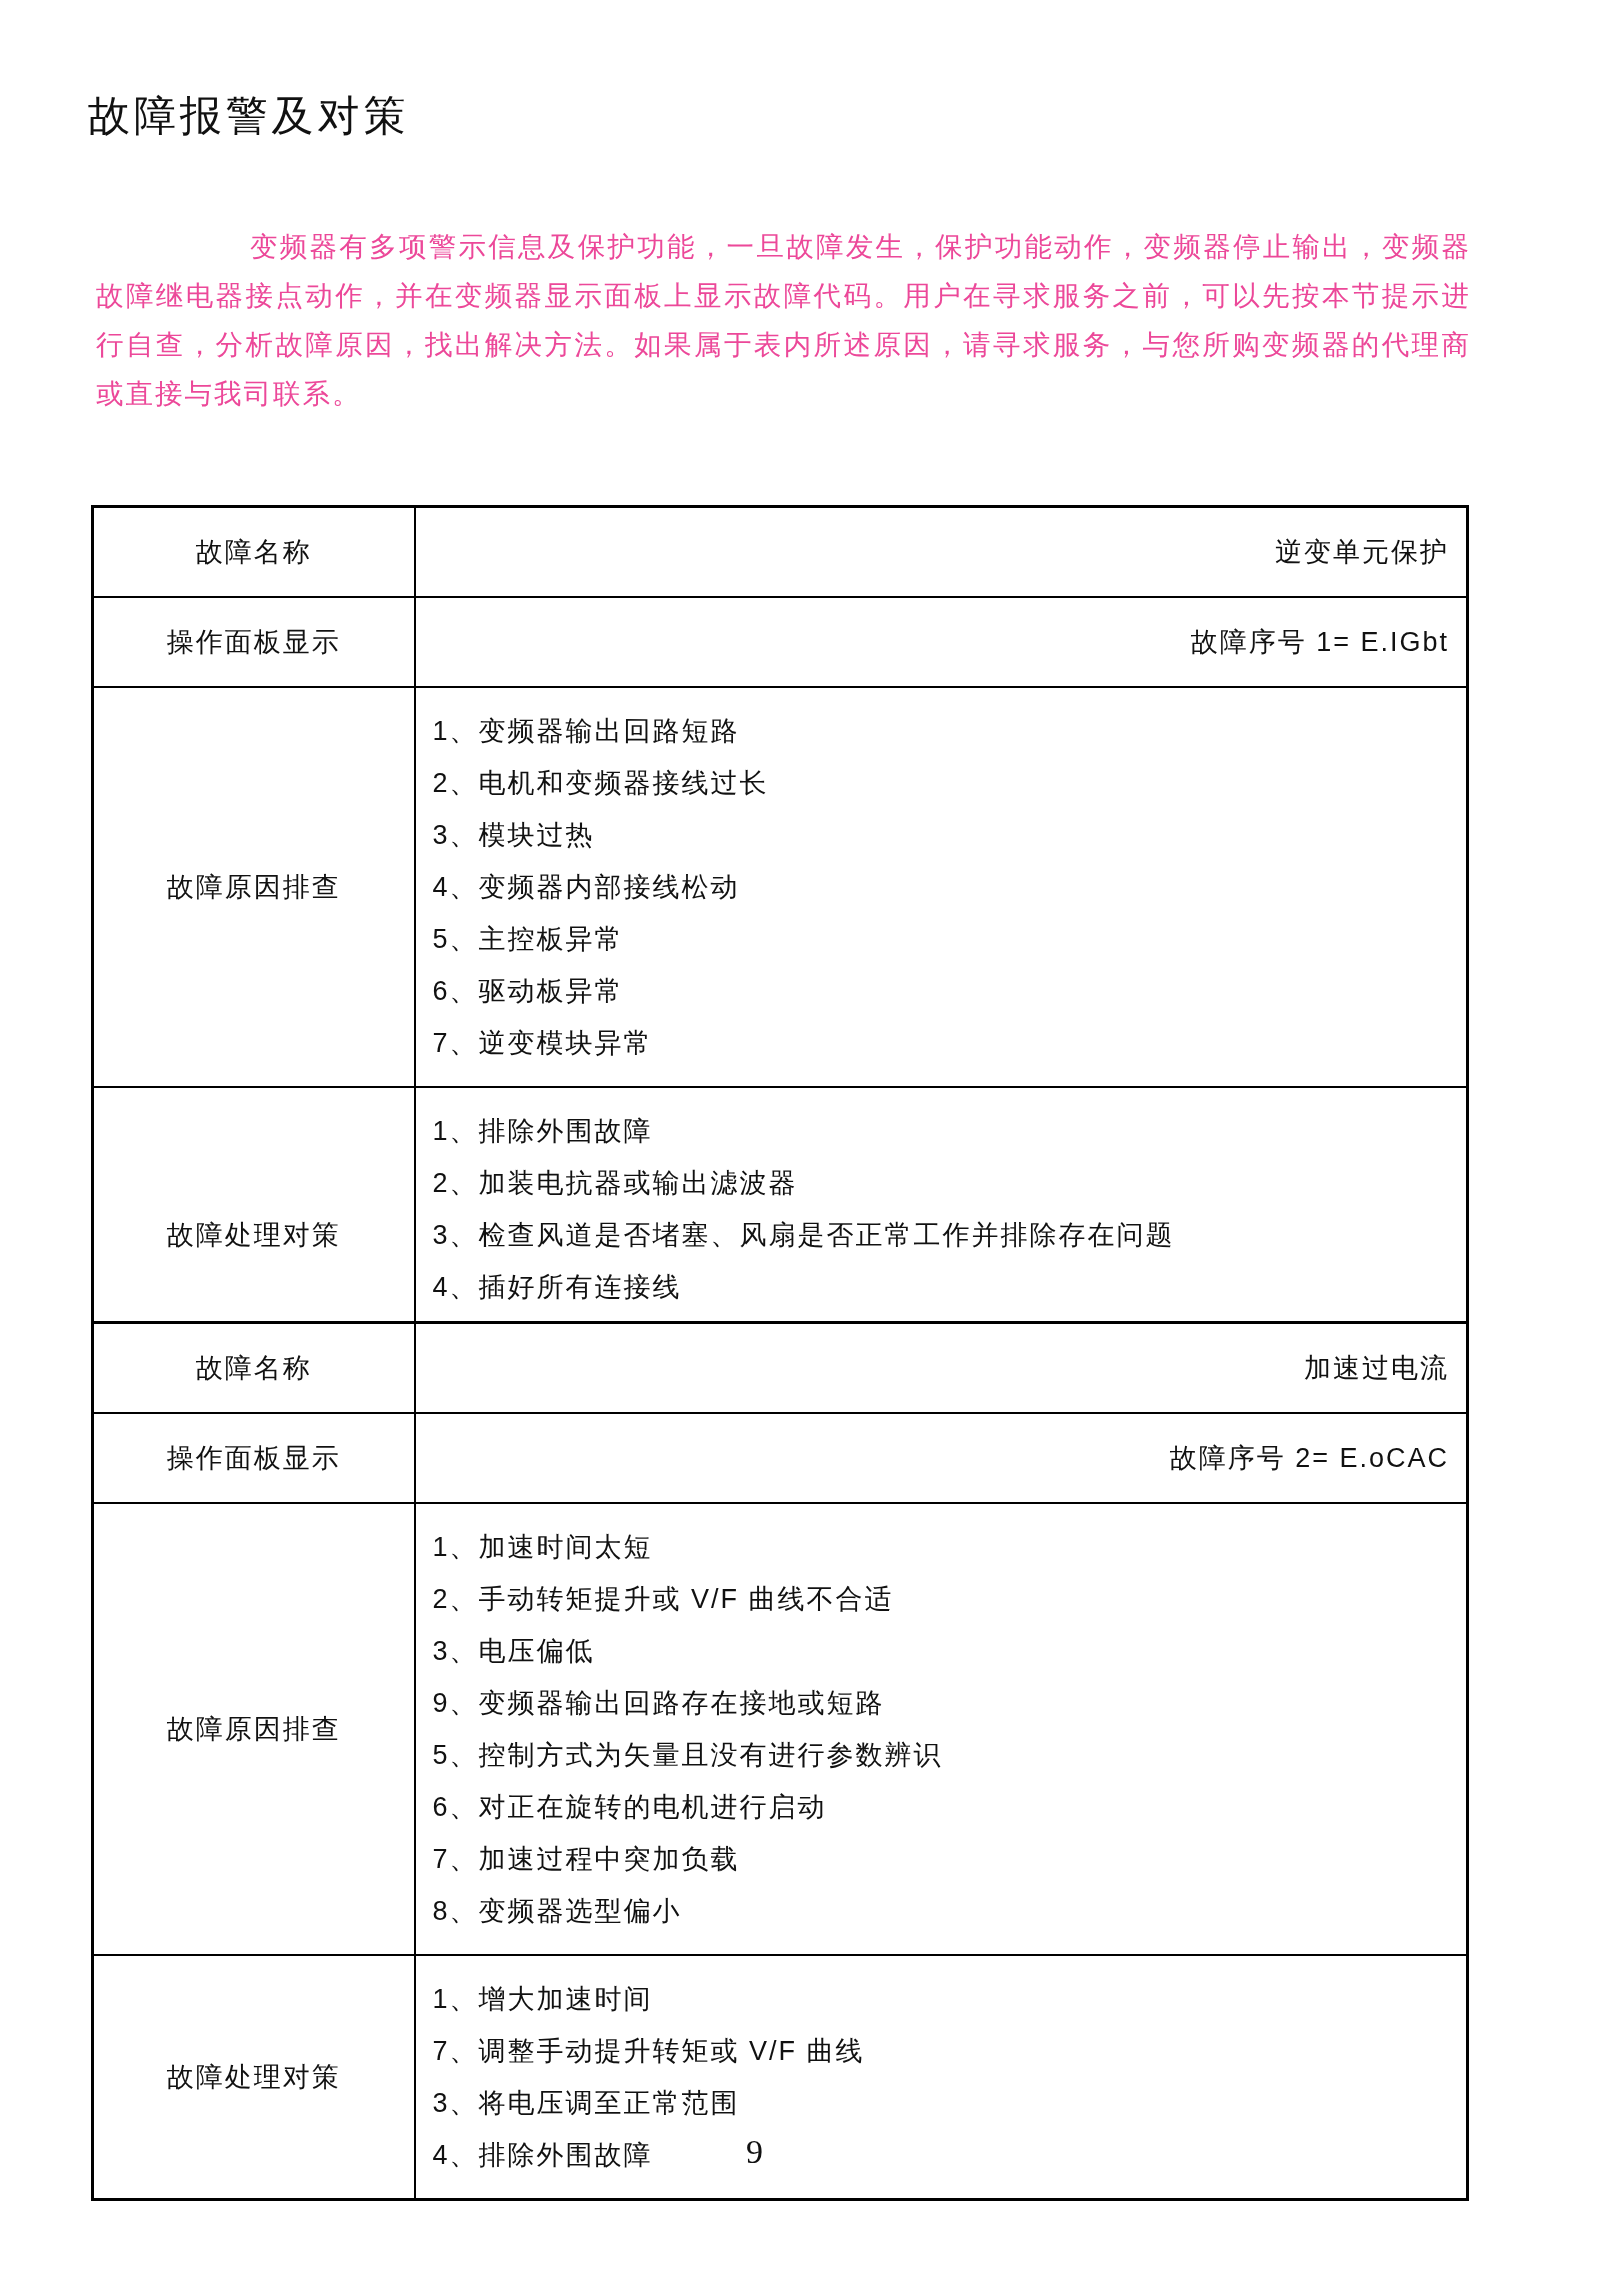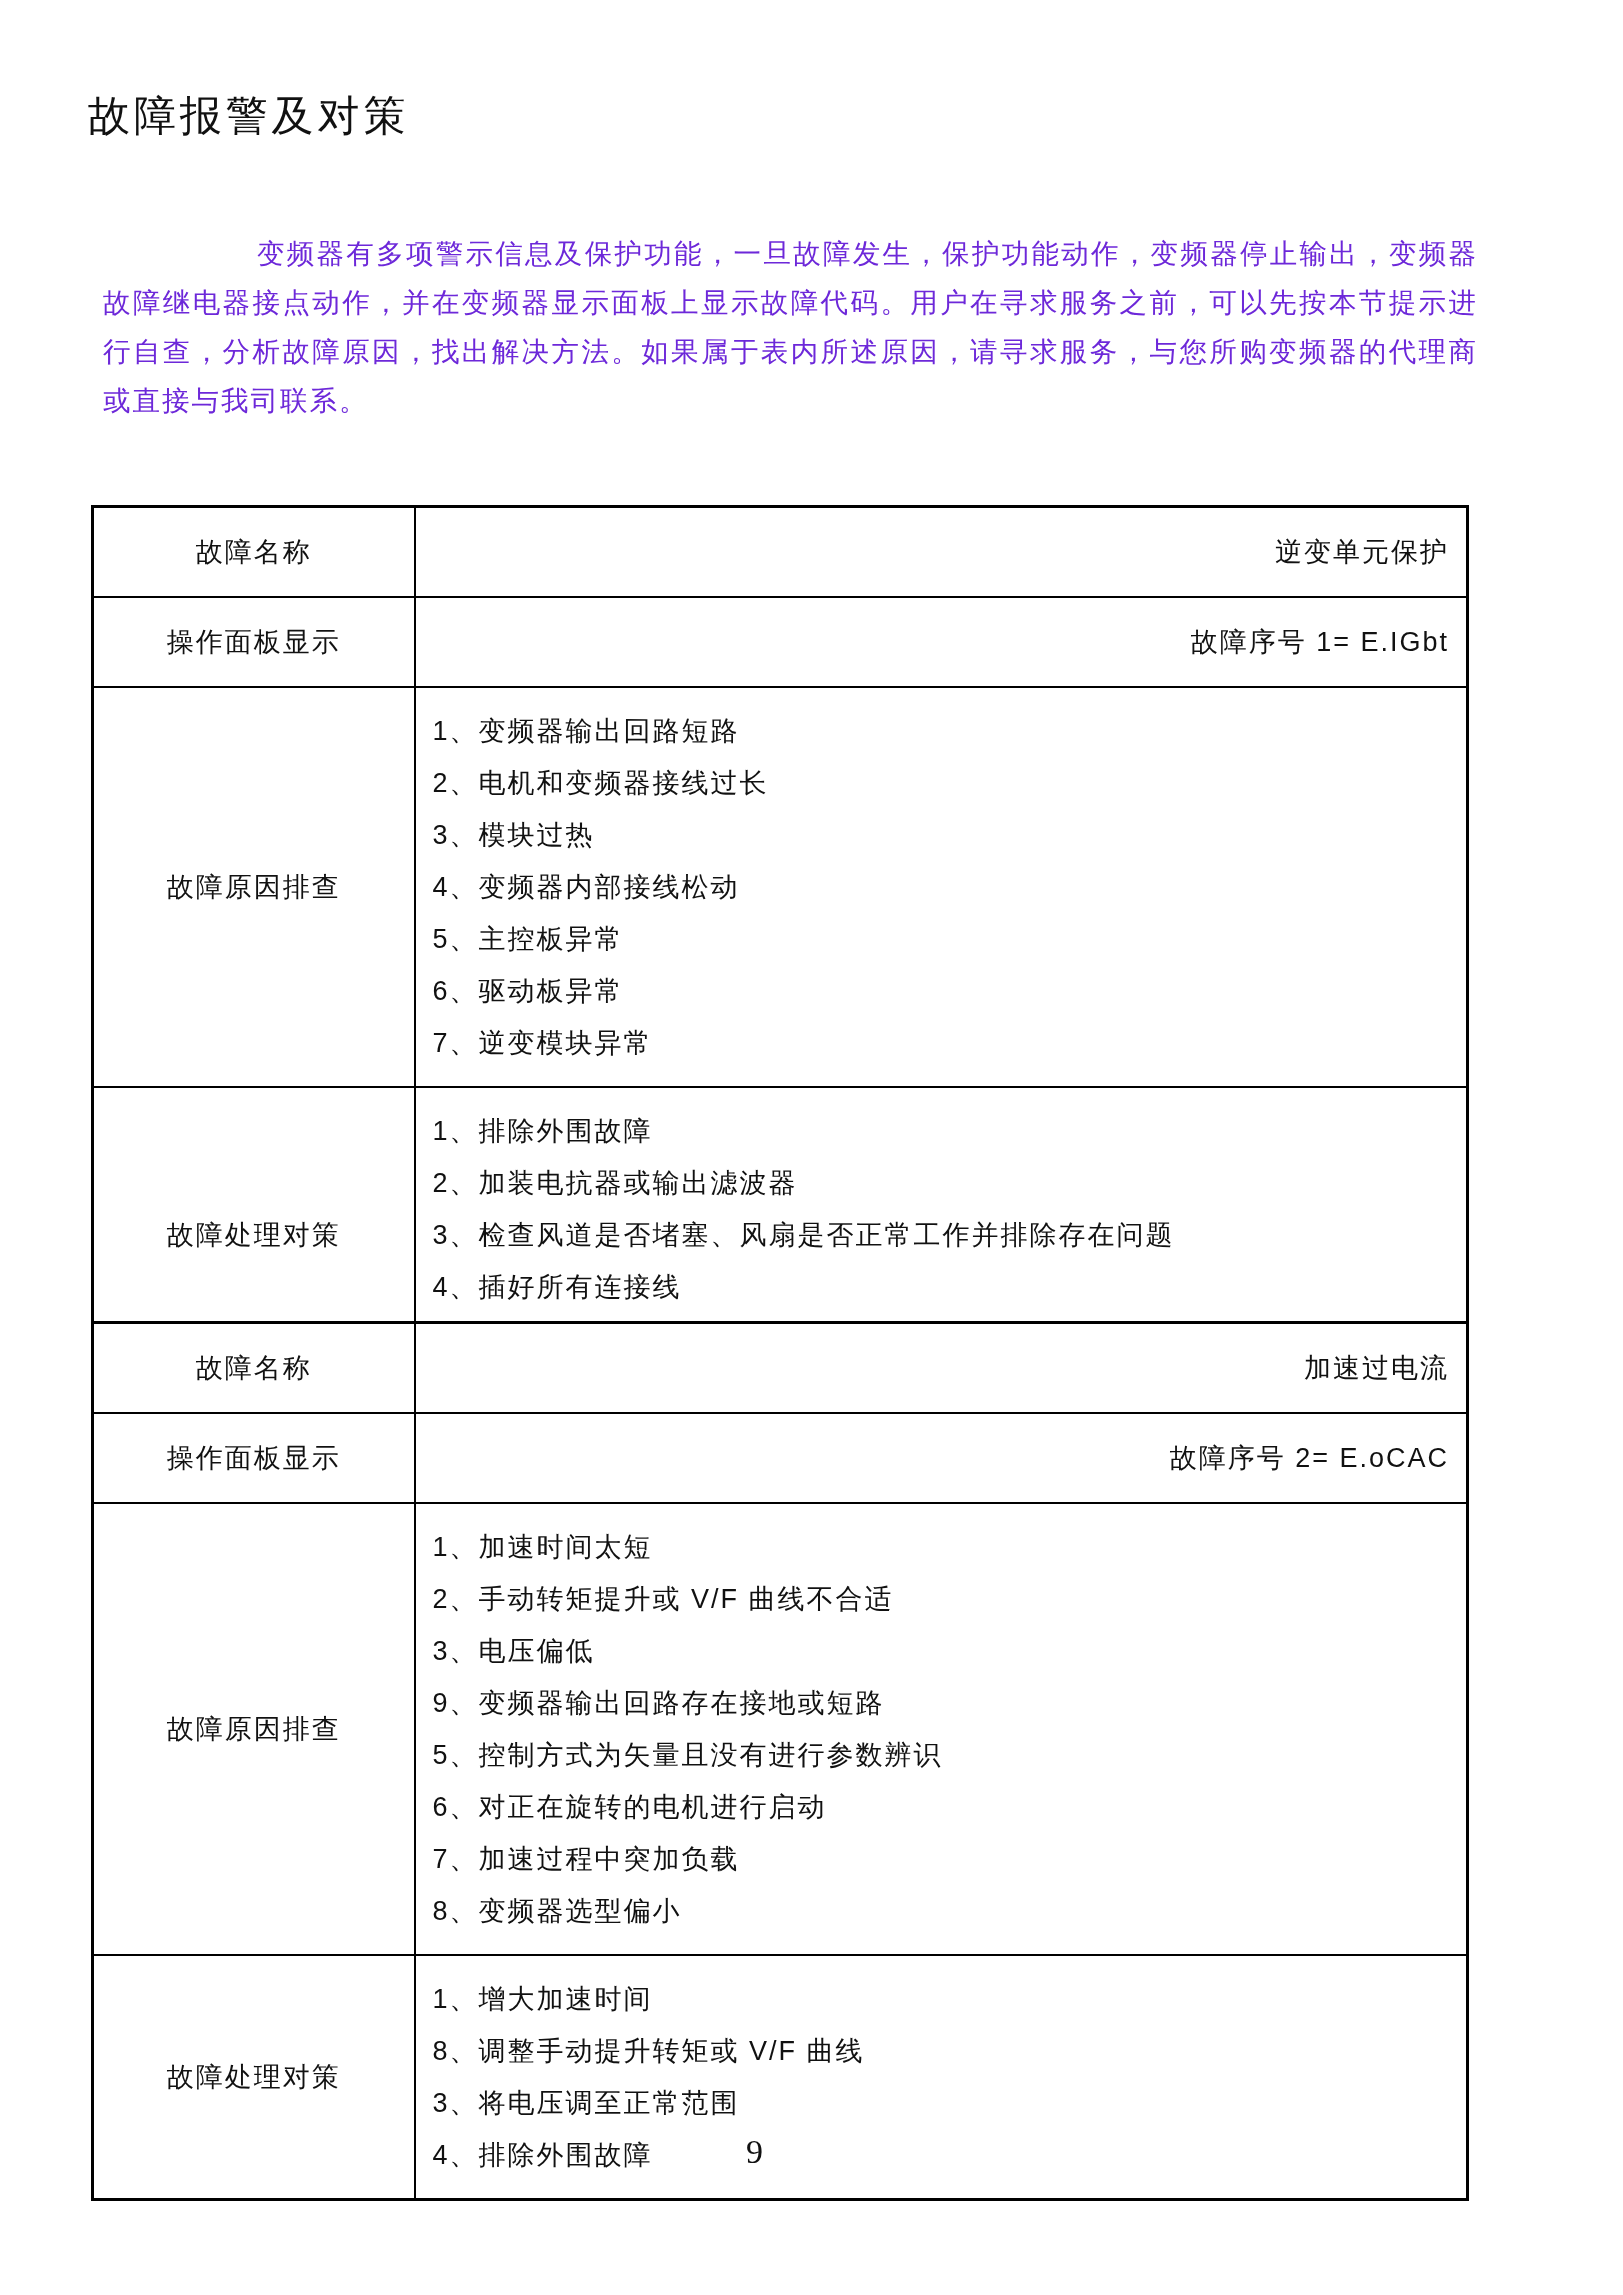--- a/index.html
+++ b/index.html
@@ -14,25 +14,25 @@
   .doc-title{
     position:absolute;left:80px;top:80px;
     margin:8px;
     font-size:42px;font-weight:normal;
     letter-spacing:3.9px;
     color:#111;
     white-space:nowrap;
   }
   .intro{
     position:absolute;left:95px;top:221px;width:1375px;
-    margin:8px;
+    margin:1px;
     font-size:27.5px;line-height:49px;letter-spacing:2px;
     text-align:justify;text-justify:inter-ideograph;
     text-indent:154px;
-    color:#6d28d9;
+    color:#ec4899;
   }
   table.fault-table{
     position:absolute;left:91px;width:1378px;
     border-collapse:collapse;table-layout:fixed;
     border:3.3px solid #000;
     background:#fff;
   }
   #table-1{top:505px;}
   #table-2{top:1321px;}
   table.fault-table td{
@@ -136,21 +136,21 @@
           <div class="li">5、控制方式为矢量且没有进行参数辨识</div>
           <div class="li">6、对正在旋转的电机进行启动</div>
           <div class="li">7、加速过程中突加负载</div>
           <div class="li">8、变频器选型偏小</div>
         </td>
       </tr>
       <tr>
         <td class="lbl">故障处理对策</td>
         <td class="list-cell">
           <div class="li">1、增大加速时间</div>
-          <div class="li">8、调整手动提升转矩或 V/F 曲线</div>
+          <div class="li">7、调整手动提升转矩或 V/F 曲线</div>
           <div class="li">3、将电压调至正常范围</div>
           <div class="li">4、排除外围故障</div>
         </td>
       </tr>
     </tbody>
   </table>
 
   <p class="page-number">9</p>
 
 </div>

